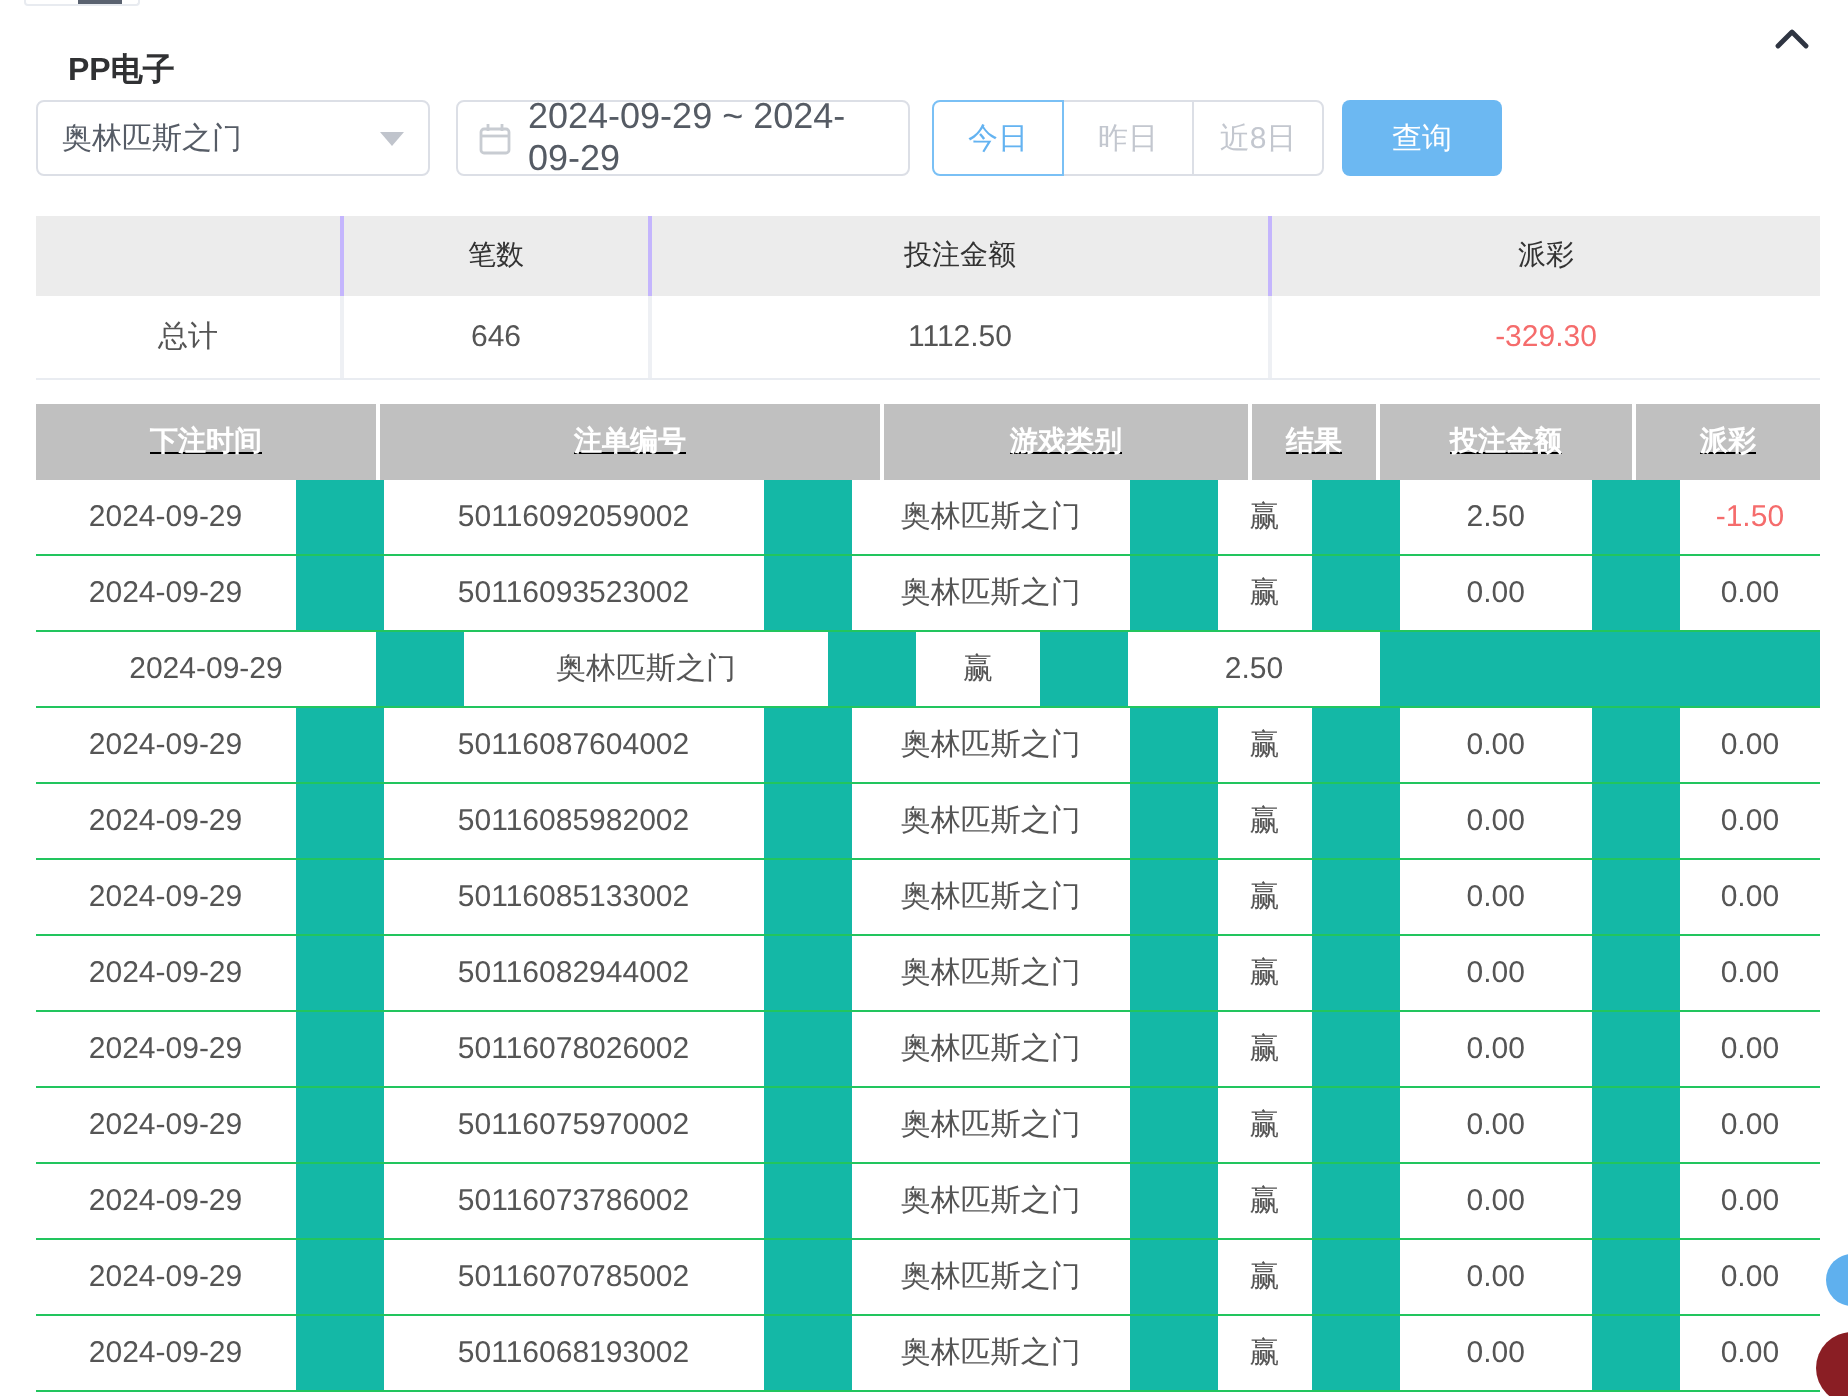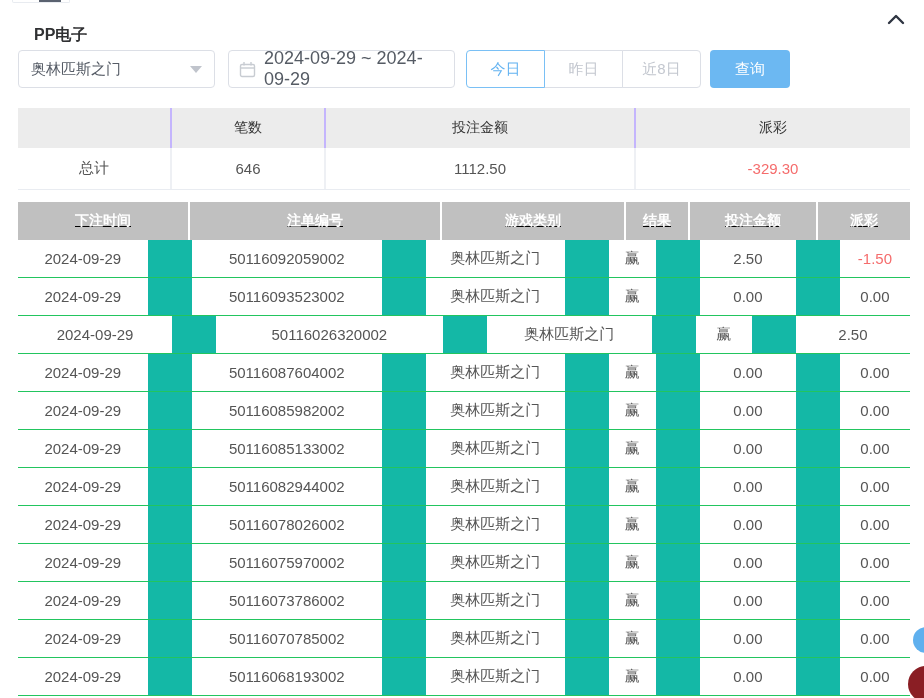--- a/index.html
+++ b/index.html
@@ -21,21 +21,21 @@
   .controls { position: absolute; top: 50px; left: 18px; height: 38px; display: flex; align-items: center; }
   .select-box { width: 197px; height: 38px; border: 1px solid #dcdfe6; border-radius: 4px; background: #fff;
                 display: flex; align-items: center; justify-content: space-between; padding: 0 12px;
                 color: #565c66; font-size: 15px; cursor: pointer; }
   .caret-down { width: 0; height: 0; border-left: 6px solid transparent; border-right: 6px solid transparent;
                 border-top: 7px solid #c0c4cc; }
   .date-box { margin-left: 13px; width: 227px; height: 38px; border: 1px solid #dcdfe6; border-radius: 4px;
               background: #fff; display: flex; align-items: center; padding: 0 10px; gap: 8px;
               color: #555b64; font-size: 18px; cursor: pointer; }
   .btn-group { margin-left: 11px; display: flex; }
-  .qbtn { height: 38px; width: 79px; background: #fff; border: 1px solid #dcdfe6; color: #c3c7cf;
+  .qbtn { height: 38px; width: 66px; background: #fff; border: 1px solid #dcdfe6; color: #c3c7cf;
           font-size: 15px; margin-left: -1px; position: relative; cursor: pointer; padding: 0;
           font-family: inherit; }
   .qbtn:first-child { margin-left: 0; border-radius: 4px 0 0 4px; }
   .qbtn:last-child { border-radius: 0 4px 4px 0; }
   .qbtn.active { border-color: #7ac0f5; color: #64b3f1; z-index: 2; }
   .search-btn { margin-left: 9px; width: 80px; height: 38px; background: #6cb8f2; border: none;
                 border-radius: 4px; color: #fff; font-size: 15px; cursor: pointer; font-family: inherit; }
 
   
   .grid-row { display: flex; gap: 2px; }
@@ -143,21 +143,20 @@
         <div class="grid-row body-row">
           <div class="grid-cell c0">2024-09-29</div>
           <div class="grid-cell c1">50116093523002</div>
           <div class="grid-cell c2">奥林匹斯之门</div>
           <div class="grid-cell c3">赢</div>
           <div class="grid-cell c4">0.00</div>
           <div class="grid-cell c5">0.00</div>
         </div>
         <div class="grid-row body-row">
           <div class="grid-cell c0">2024-09-29</div>
-          <div class="grid-cell c1">50116026320002</div>
           <div class="grid-cell c2">奥林匹斯之门</div>
           <div class="grid-cell c3">赢</div>
           <div class="grid-cell c4">2.50</div>
         </div>
         <div class="grid-row body-row">
           <div class="grid-cell c0">2024-09-29</div>
           <div class="grid-cell c1">50116087604002</div>
           <div class="grid-cell c2">奥林匹斯之门</div>
           <div class="grid-cell c3">赢</div>
           <div class="grid-cell c4">0.00</div>

